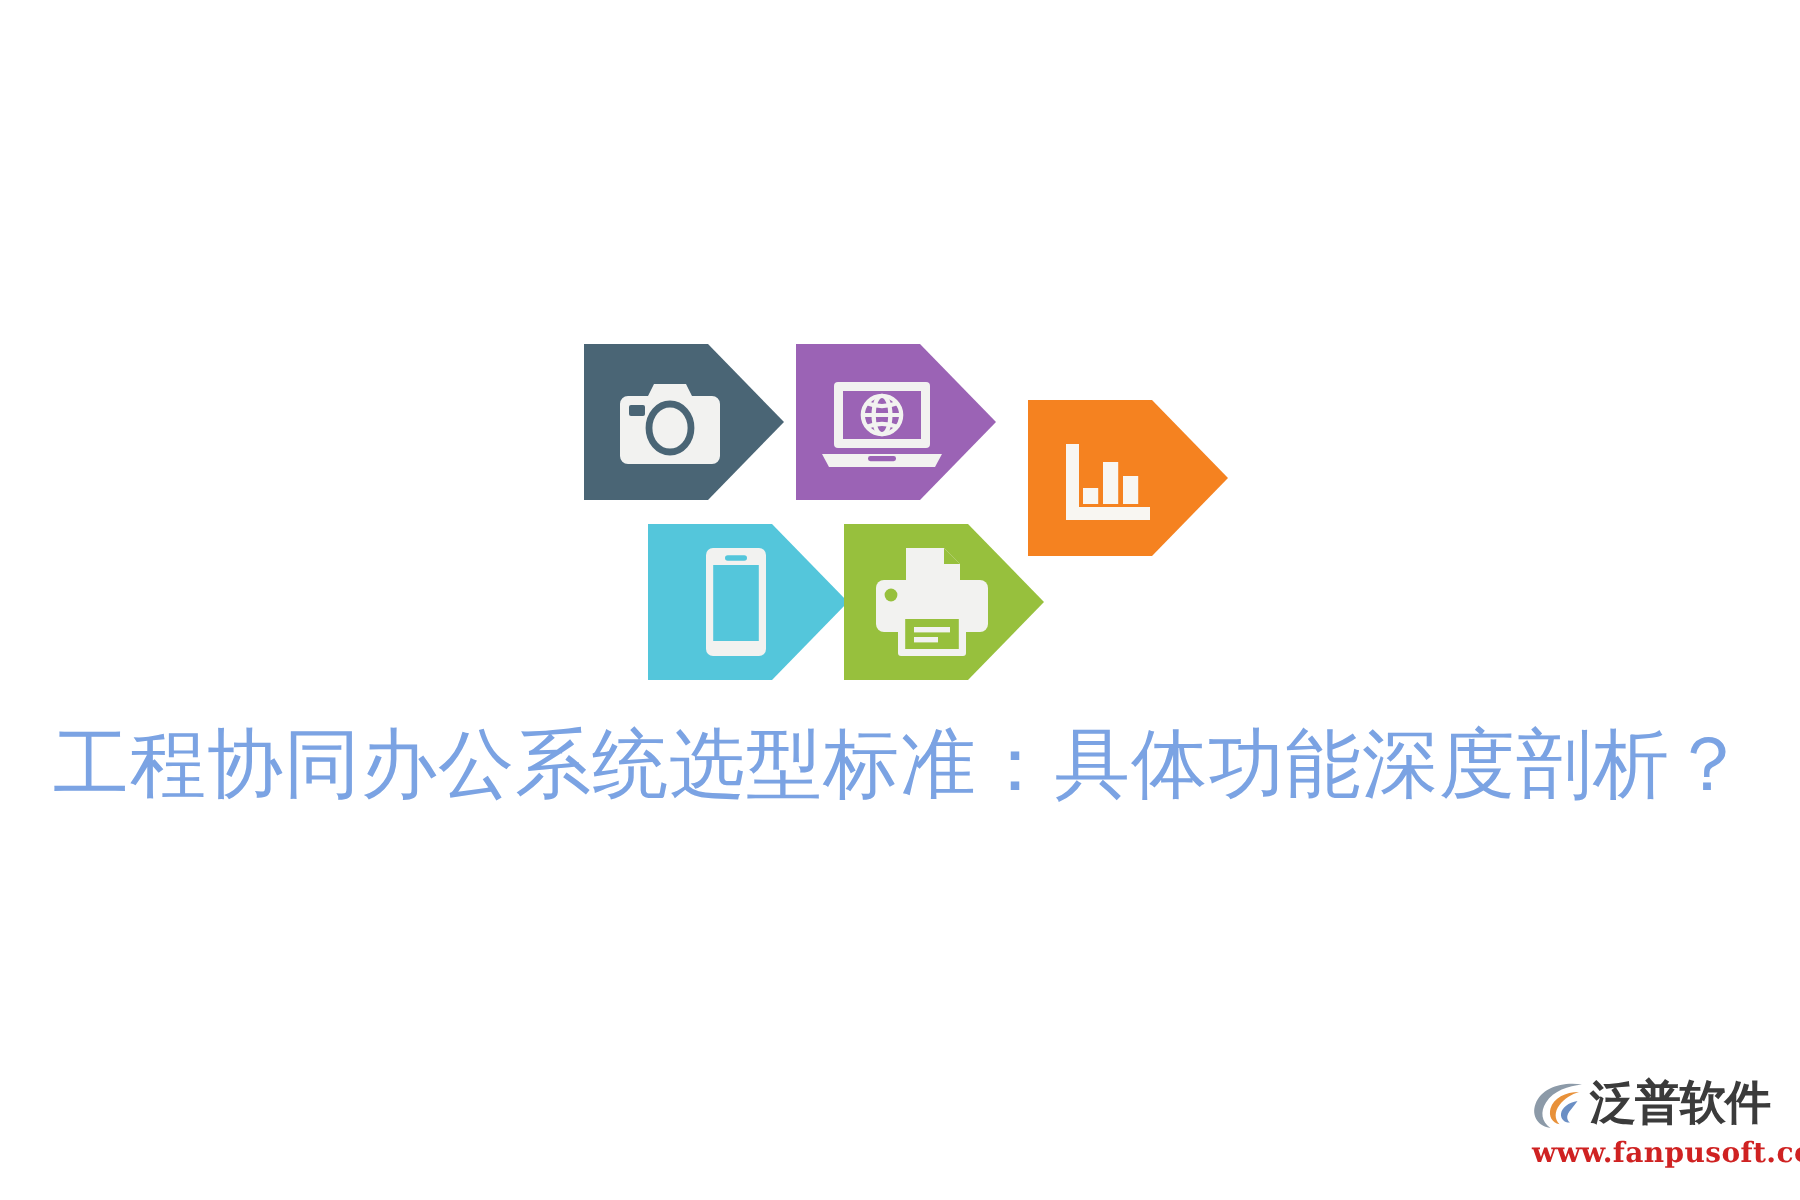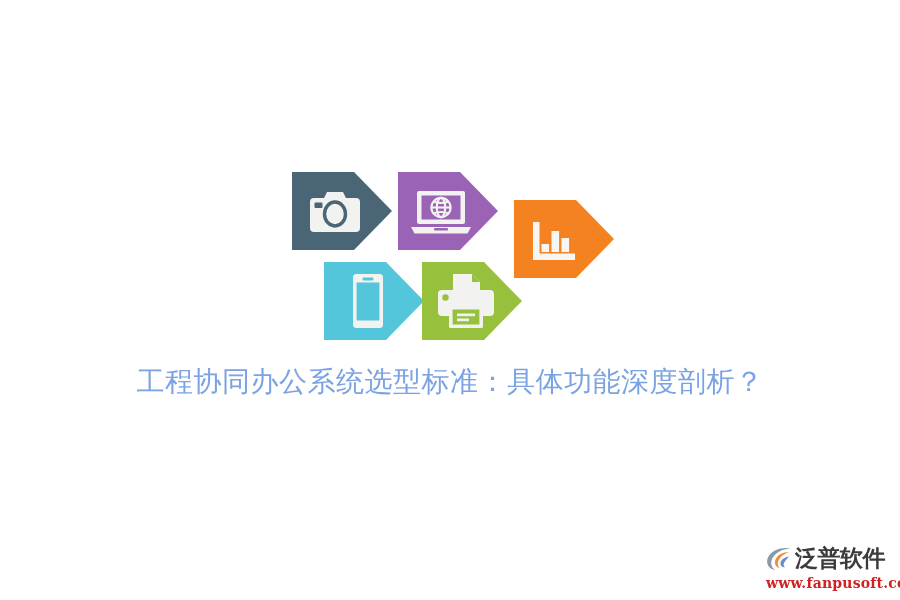--- a/index.html
+++ b/index.html
@@ -50,33 +50,33 @@
   .chevron.printer { left: 130px; top: 92px; }
 
   
   #headline {
     position: absolute;
     left: 0;
     top: 362px;
     width: 900px;
     text-align: center;
     font-family: "DejaVu Sans", "Liberation Sans", sans-serif;
-    font-size: 28px;
+    font-size: 38px;
     line-height: 40px;
     letter-spacing: 0.5px;
     color: #7ba3e3;
     white-space: nowrap;
     font-weight: 400;
   }
 
   
   #brand-logo {
     position: absolute;
     right: 8px;
-    bottom: 0;
+    bottom: 6px;
     width: 128px;
     height: 58px;
   }
   #brand-lockup {
     position: absolute;
     left: 0;
     top: 0;
     display: flex;
     align-items: center;
     height: 32px;

